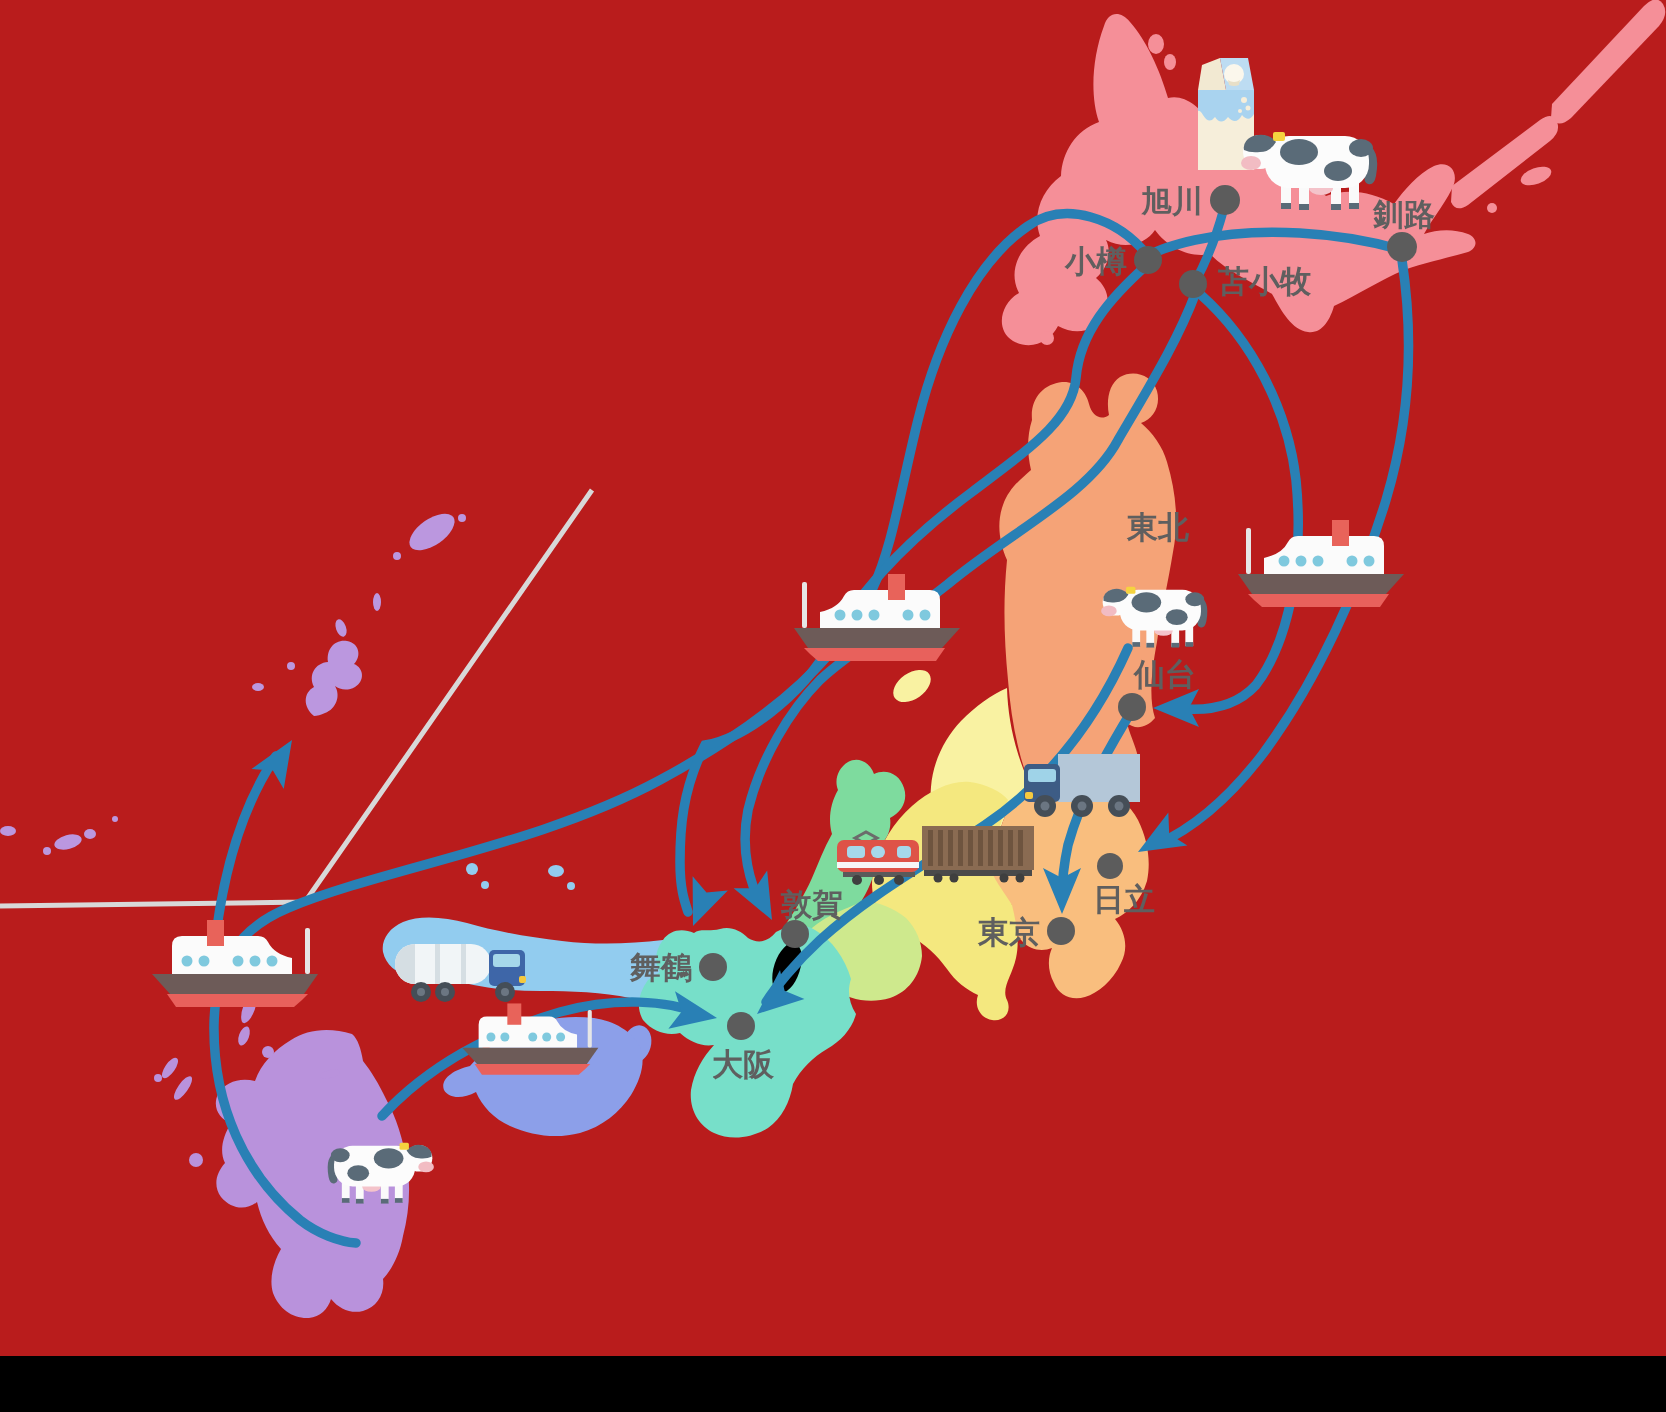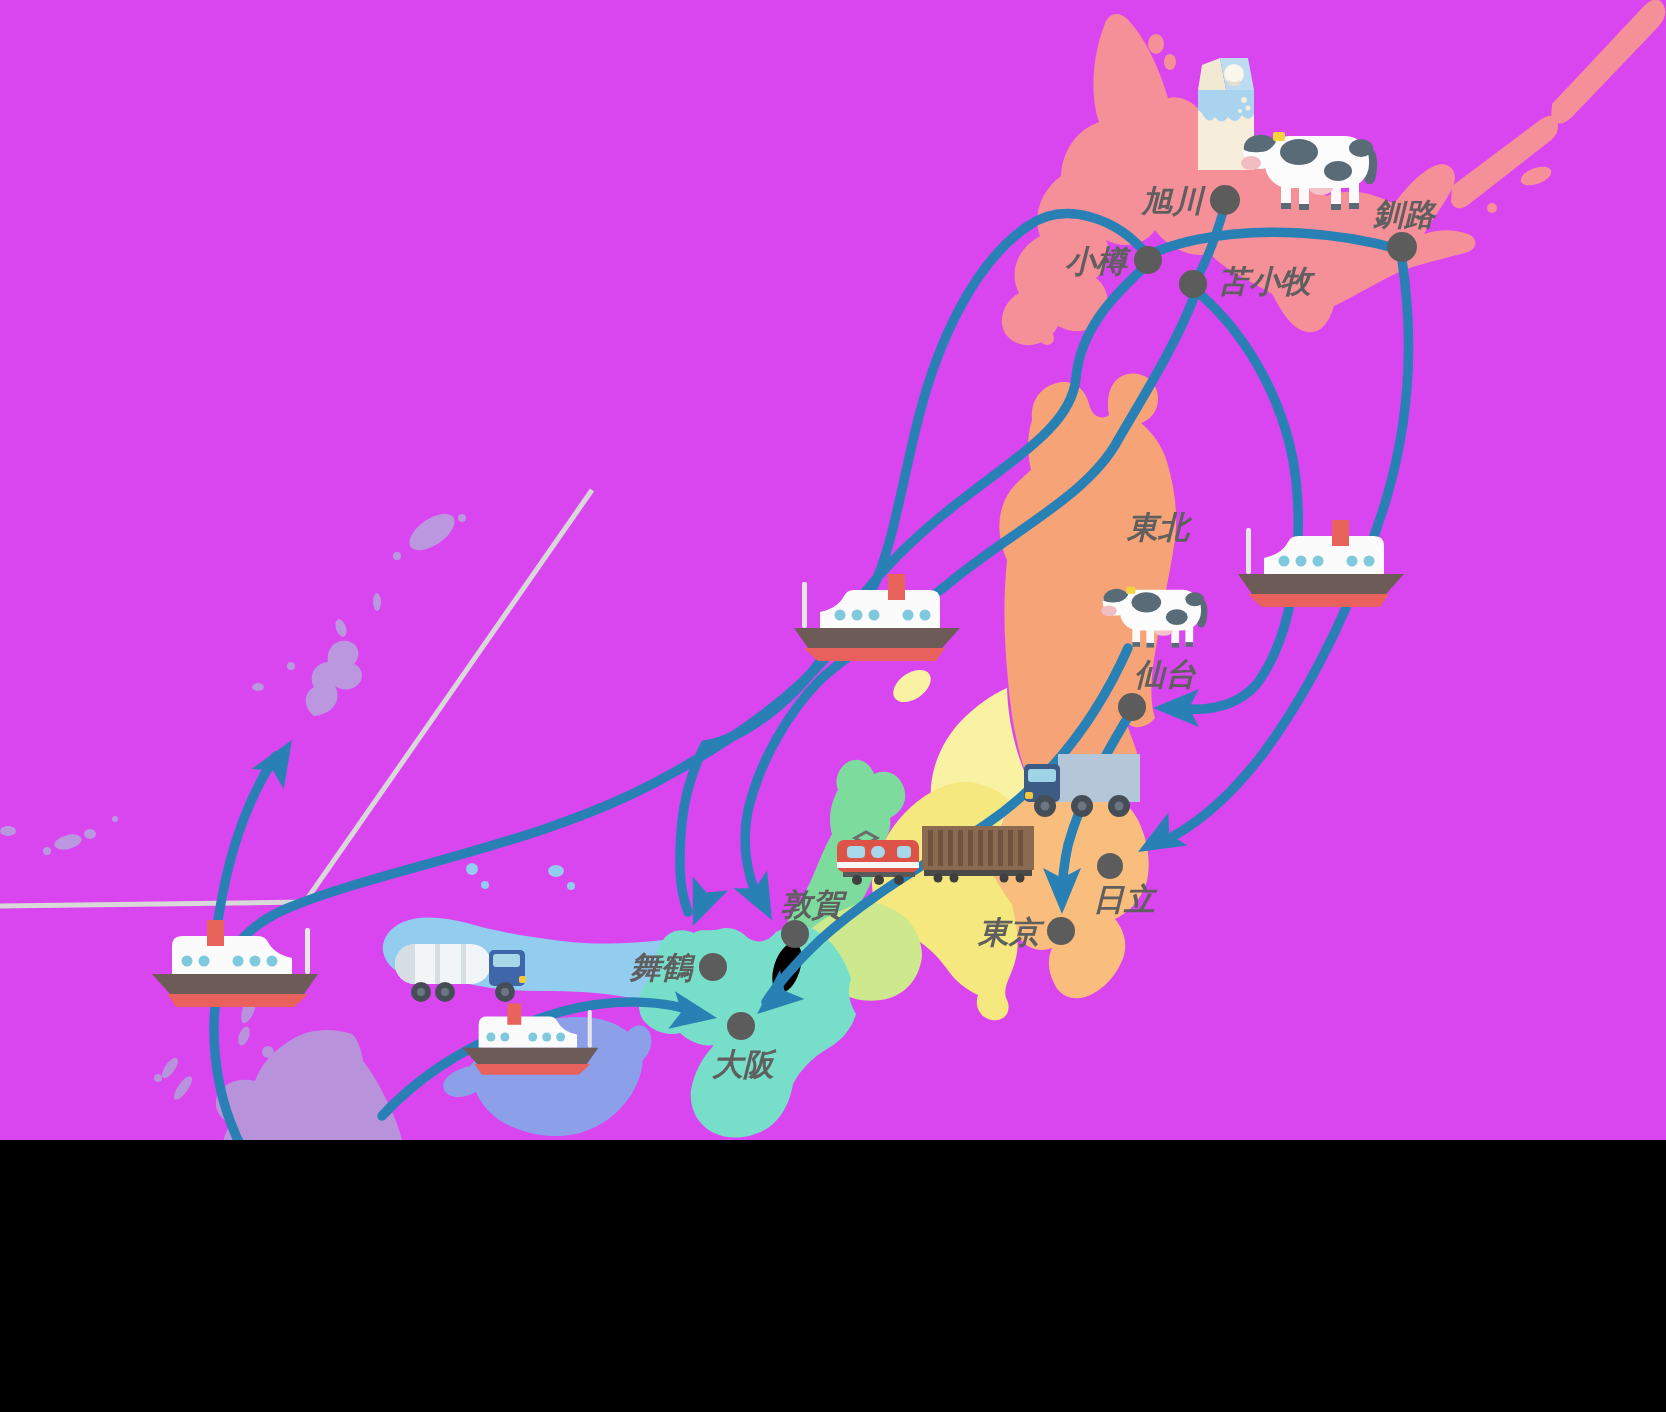--- a/index.html
+++ b/index.html
@@ -1,16 +1,16 @@
 <!DOCTYPE html>
 <html><head>
 <meta charset="utf-8">
 <style>
   html,body{margin:0;padding:0;background:#000;}
-  .stage{position:relative;width:1666px;height:1140px;background:#d946ef;overflow:hidden;font-style:italic;}
+  .stage{position:relative;width:1666px;height:1356px;background:#b91c1c;overflow:hidden;}
   svg{display:block;}
   .route{fill:none;stroke-width:9.5;stroke-linecap:round;}
   .thinroute{fill:none;stroke-width:9;stroke-linecap:round;}
   .lbl{fill:#5F5F5F;font-family:"Liberation Sans","DejaVu Sans",sans-serif;font-size:31px;font-weight:bold;}
   .lbl-mid{text-anchor:middle;}
   .lbl-end{text-anchor:end;}
 </style>
 </head>
 <body>
 

